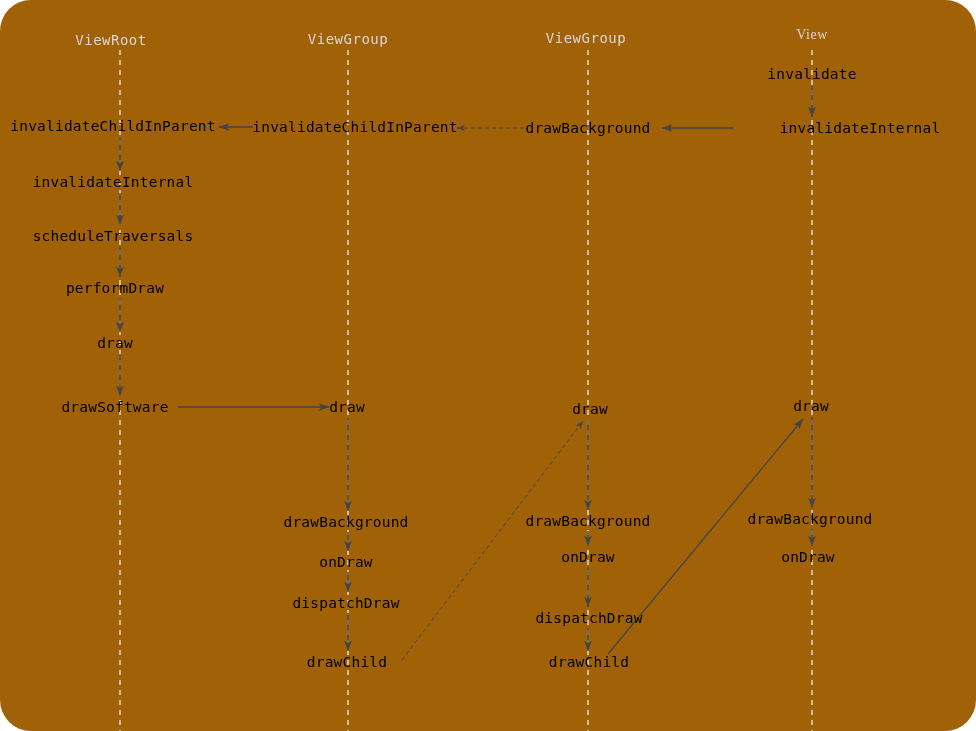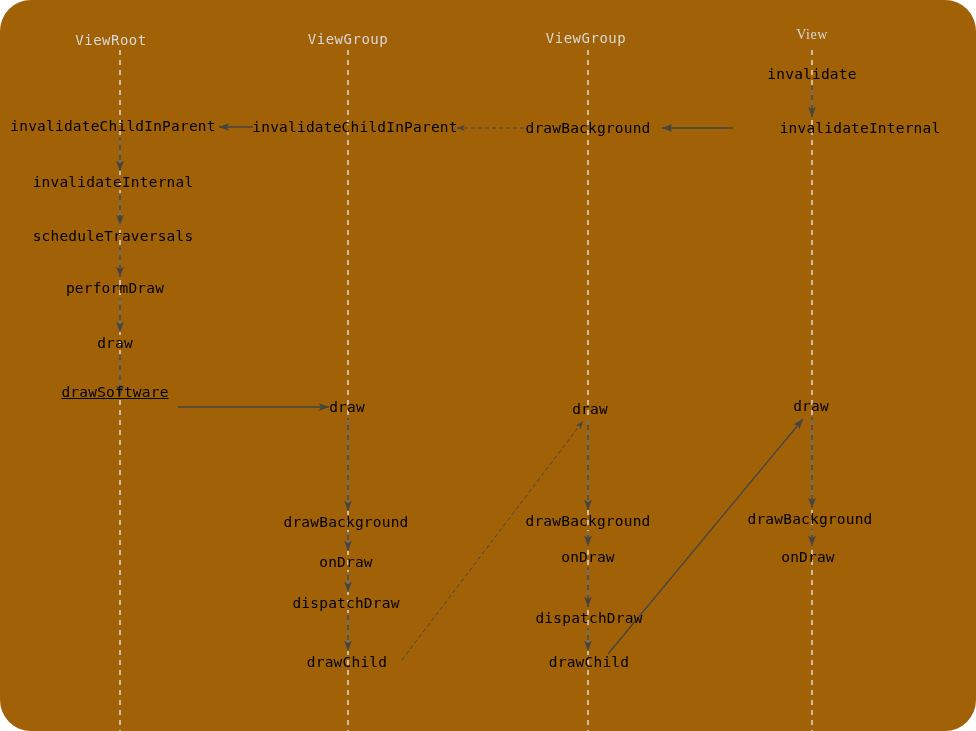--- a/index.html
+++ b/index.html
@@ -96,21 +96,21 @@
   <div id="labels-layer">
       <div class="msg-label" style="left: 812px; top: 74px; color: rgb(0, 0, 0);">invalidate</div>
       <div class="msg-label" style="left: 812px; top: 128px; color: rgb(0, 0, 0); margin-left: 48px;">invalidateInternal</div>
       <div class="msg-label" style="left: 588px; top: 128px; color: rgb(0, 0, 0);">drawBackground</div>
       <div class="msg-label" style="left: 355px; top: 127px; color: rgb(0, 0, 0);">invalidateChildInParent</div>
       <div class="msg-label" style="left: 113px; top: 126px; color: rgb(0, 0, 0);">invalidateChildInParent</div>
       <div class="msg-label" style="left: 113px; top: 182px; color: rgb(0, 0, 0);">invalidateInternal</div>
       <div class="msg-label" style="left: 113px; top: 236px; color: rgb(0, 0, 0);">scheduleTraversals</div>
       <div class="msg-label" style="left: 115px; top: 288px; color: rgb(0, 0, 0);">performDraw</div>
       <div class="msg-label" style="left: 115px; top: 343px; color: rgb(0, 0, 0);">draw</div>
-      <div class="msg-label" style="left: 115px; top: 392px; color: rgb(0, 0, 0); text-decoration: underline;">drawSoftware</div>
+      <div class="msg-label" style="left: 115px; top: 407px; color: rgb(0, 0, 0);">drawSoftware</div>
       <div class="msg-label" style="left: 347px; top: 407px; color: rgb(0, 0, 0);">draw</div>
       <div class="msg-label" style="left: 346px; top: 522px; color: rgb(0, 0, 0);">drawBackground</div>
       <div class="msg-label" style="left: 346px; top: 562px; color: rgb(0, 0, 0);">onDraw</div>
       <div class="msg-label" style="left: 346px; top: 603px; color: rgb(0, 0, 0);">dispatchDraw</div>
       <div class="msg-label" style="left: 347px; top: 662px; color: rgb(0, 0, 0);">drawChild</div>
       <div class="msg-label" style="left: 590px; top: 409px; color: rgb(0, 0, 0);">draw</div>
       <div class="msg-label" style="left: 588px; top: 521px; color: rgb(0, 0, 0);">drawBackground</div>
       <div class="msg-label" style="left: 588px; top: 557px; color: rgb(0, 0, 0);">onDraw</div>
       <div class="msg-label" style="left: 589px; top: 618px; color: rgb(0, 0, 0);">dispatchDraw</div>
       <div class="msg-label" style="left: 589px; top: 662px; color: rgb(0, 0, 0);">drawChild</div>

